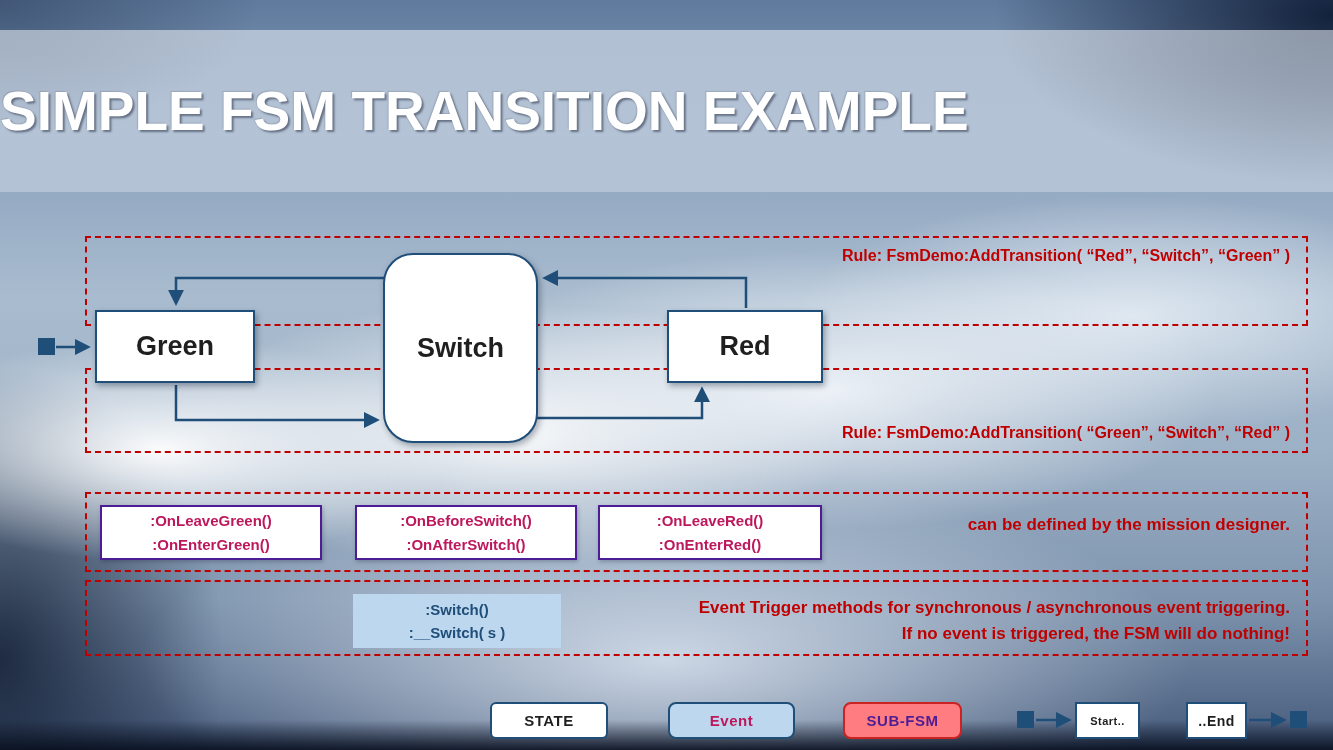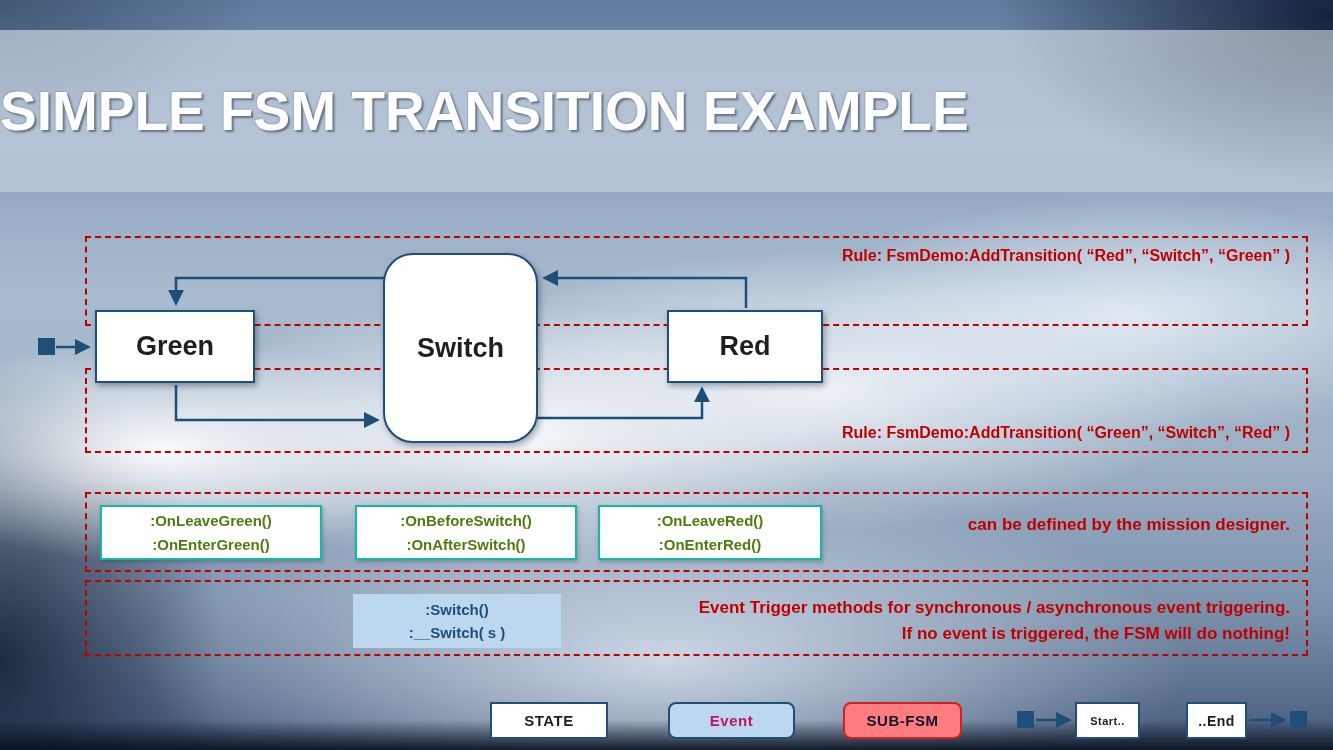--- a/index.html
+++ b/index.html
@@ -65,41 +65,41 @@
   .state-green  { left:95px;  top:310px; width:160px; height:73px; font-size:27px; }
   .state-red    { left:667px; top:310px; width:156px; height:73px; font-size:27px; }
   .state-switch {
     left:383px; top:253px; width:155px; height:190px; font-size:27px;
     background:#ffffff; border-radius:30px;
   }
   
   .code-box {
     position:absolute; z-index:4; display:flex; flex-direction:column;
     align-items:center; justify-content:center;
-    background:#ffffff; border:2px solid #14b8a6; color:#4d7c0f;
+    background:#ffffff; border:2px solid #4c1d95; color:#be185d;
     font-weight:bold; font-size:15px; line-height:1.55;
     box-shadow:1px 2px 4px rgba(10,20,40,0.25);
   }
   .hb-green  { left:100px; top:505px; width:222px; height:55px; }
   .hb-switch { left:355px; top:505px; width:222px; height:55px; }
   .hb-red    { left:598px; top:505px; width:224px; height:55px; }
   .trigger-box {
     left:353px; top:594px; width:208px; height:54px;
     background:#BDD7EE; color:#1F4E79; border:none; box-shadow:none;
   }
   
   .legend-box {
     position:absolute; z-index:4; top:702px; height:37px;
     display:flex; align-items:center; justify-content:center;
     background:#ffffff; border:2px solid #1F4E79; color:#1f1f1f;
     font-weight:bold; font-size:15px; letter-spacing:0.5px;
   }
-  .lg-state  { left:490px; width:118px; }
+  .lg-state  { left:490px; width:118px;border-radius:6px; }
   .lg-event  { left:668px; width:127px; background:#BDD7EE; color:#be185d; border-radius:8px; }
-  .lg-subfsm { left:843px; width:119px; background:#FF7C80; color:#0f172a; border-color:#CC2222; border-radius:8px; }
+  .lg-subfsm { left:843px; width:119px; background:#FF7C80; color:#4c1d95; border-color:#CC2222; border-radius:8px; }
   .lg-start  { left:1075px; width:65px; font-size:11px; }
   .lg-end    { left:1186px; width:61px; font-size:14px; }
 </style>
 </head>
 <body>
 
 <div class="slide">
 
   <div class="sky"></div>
 

